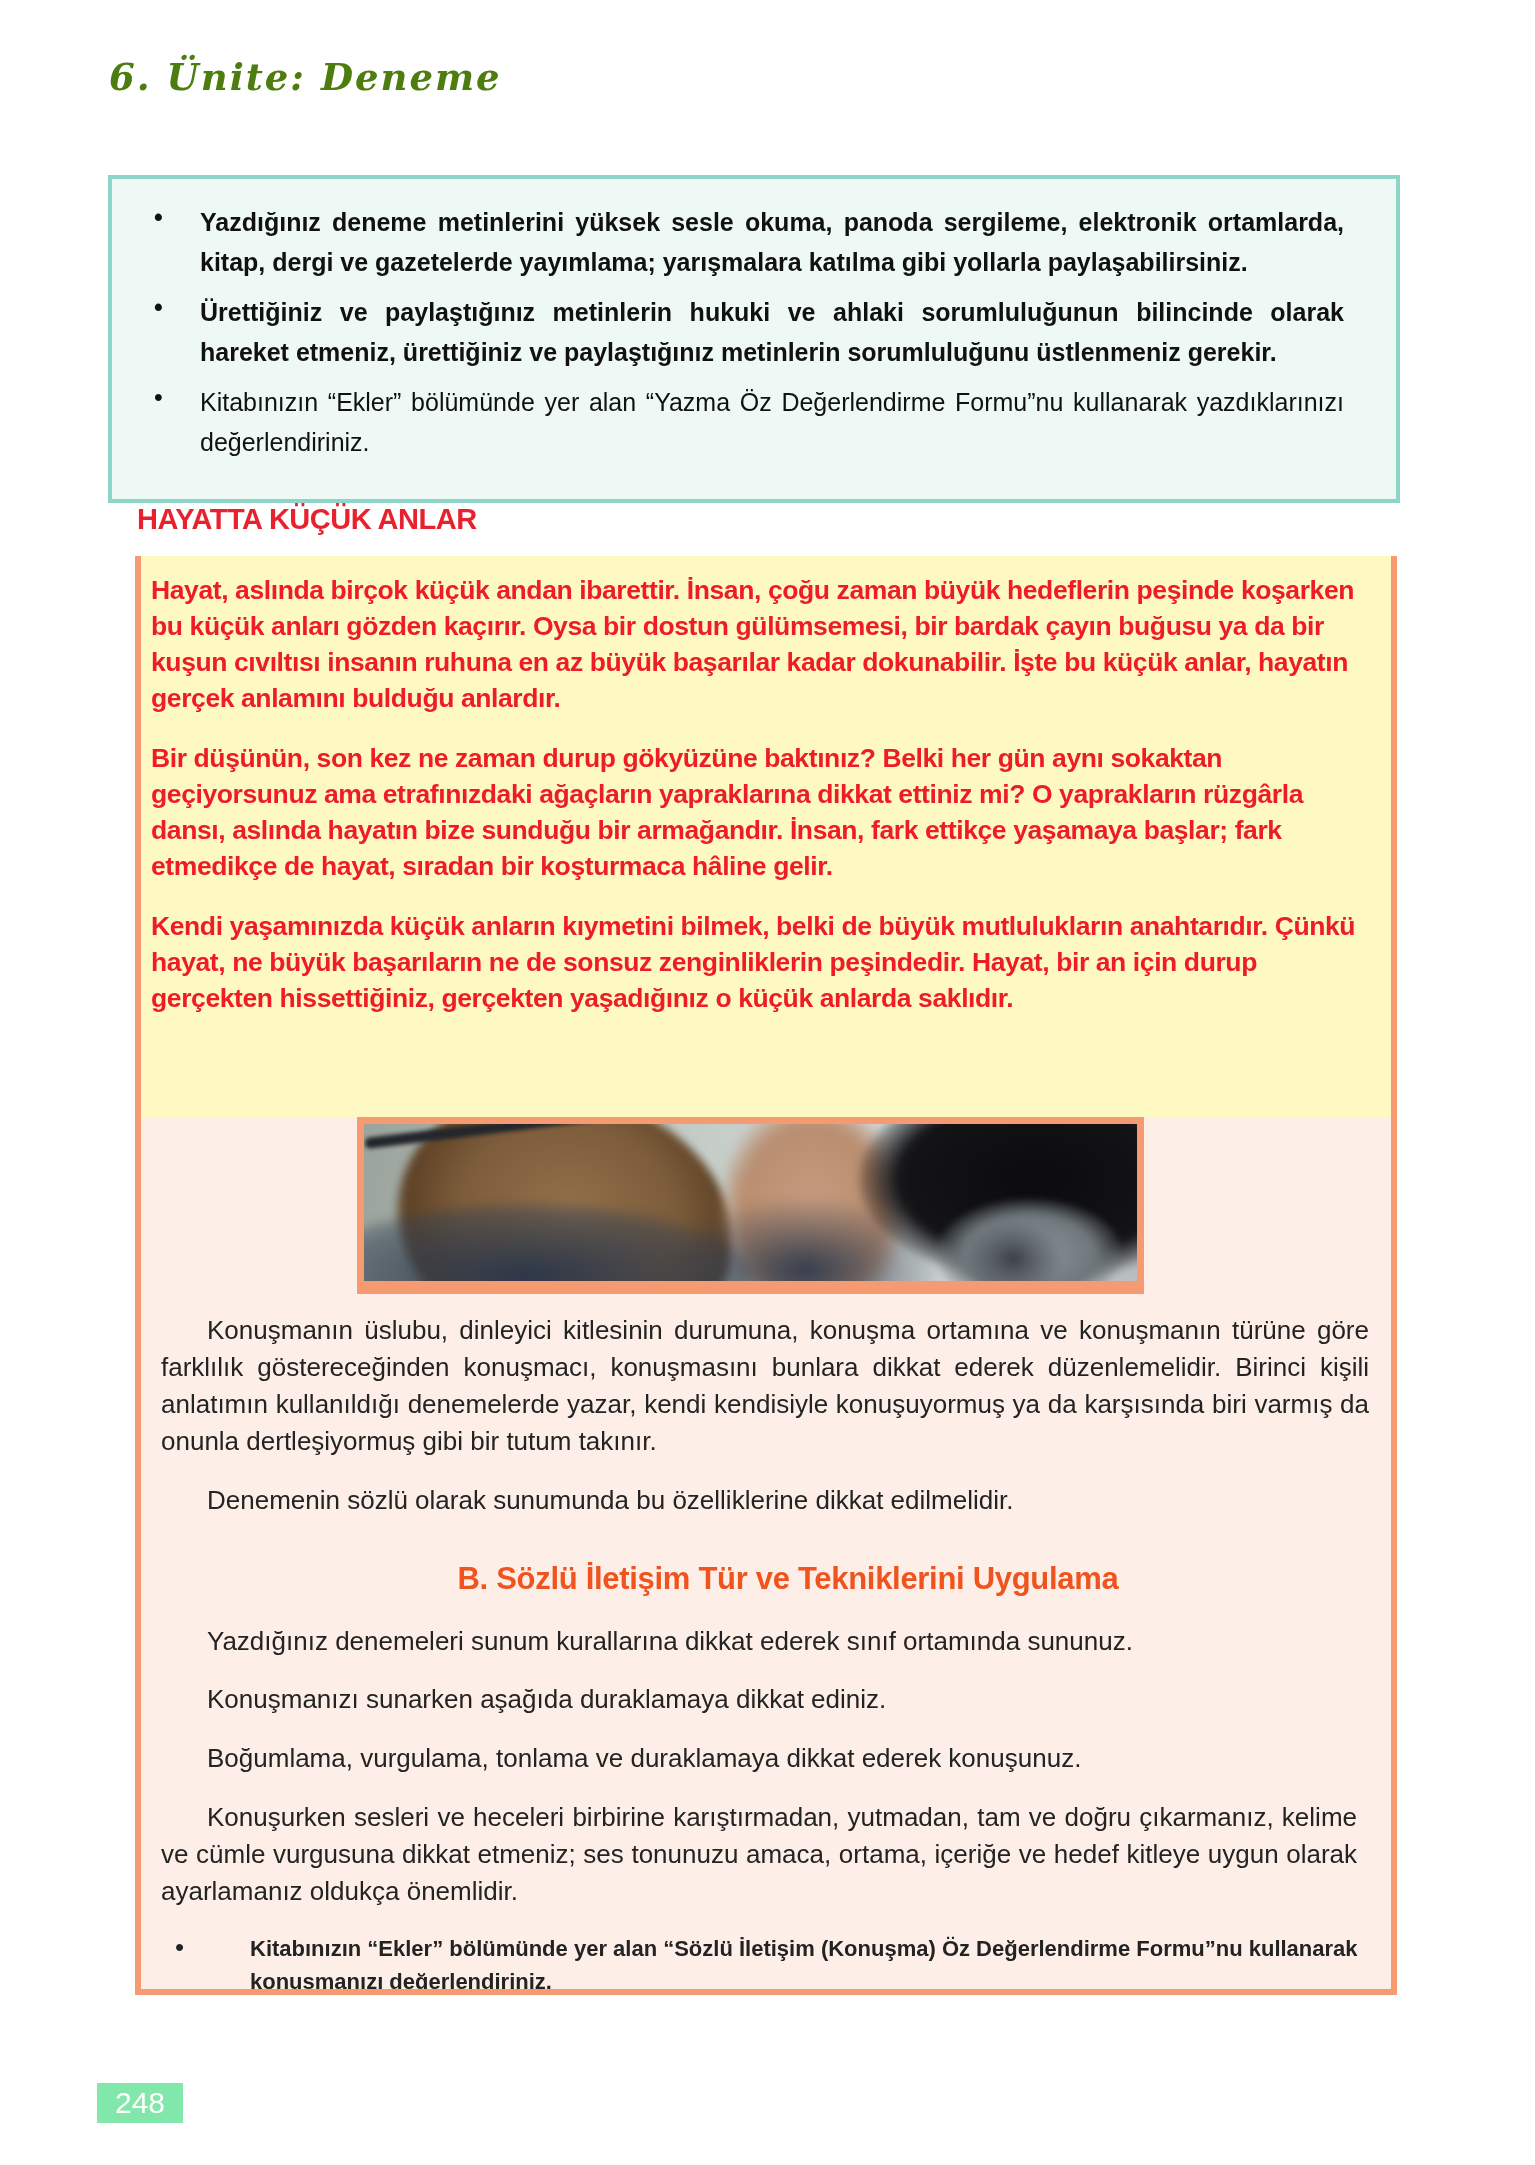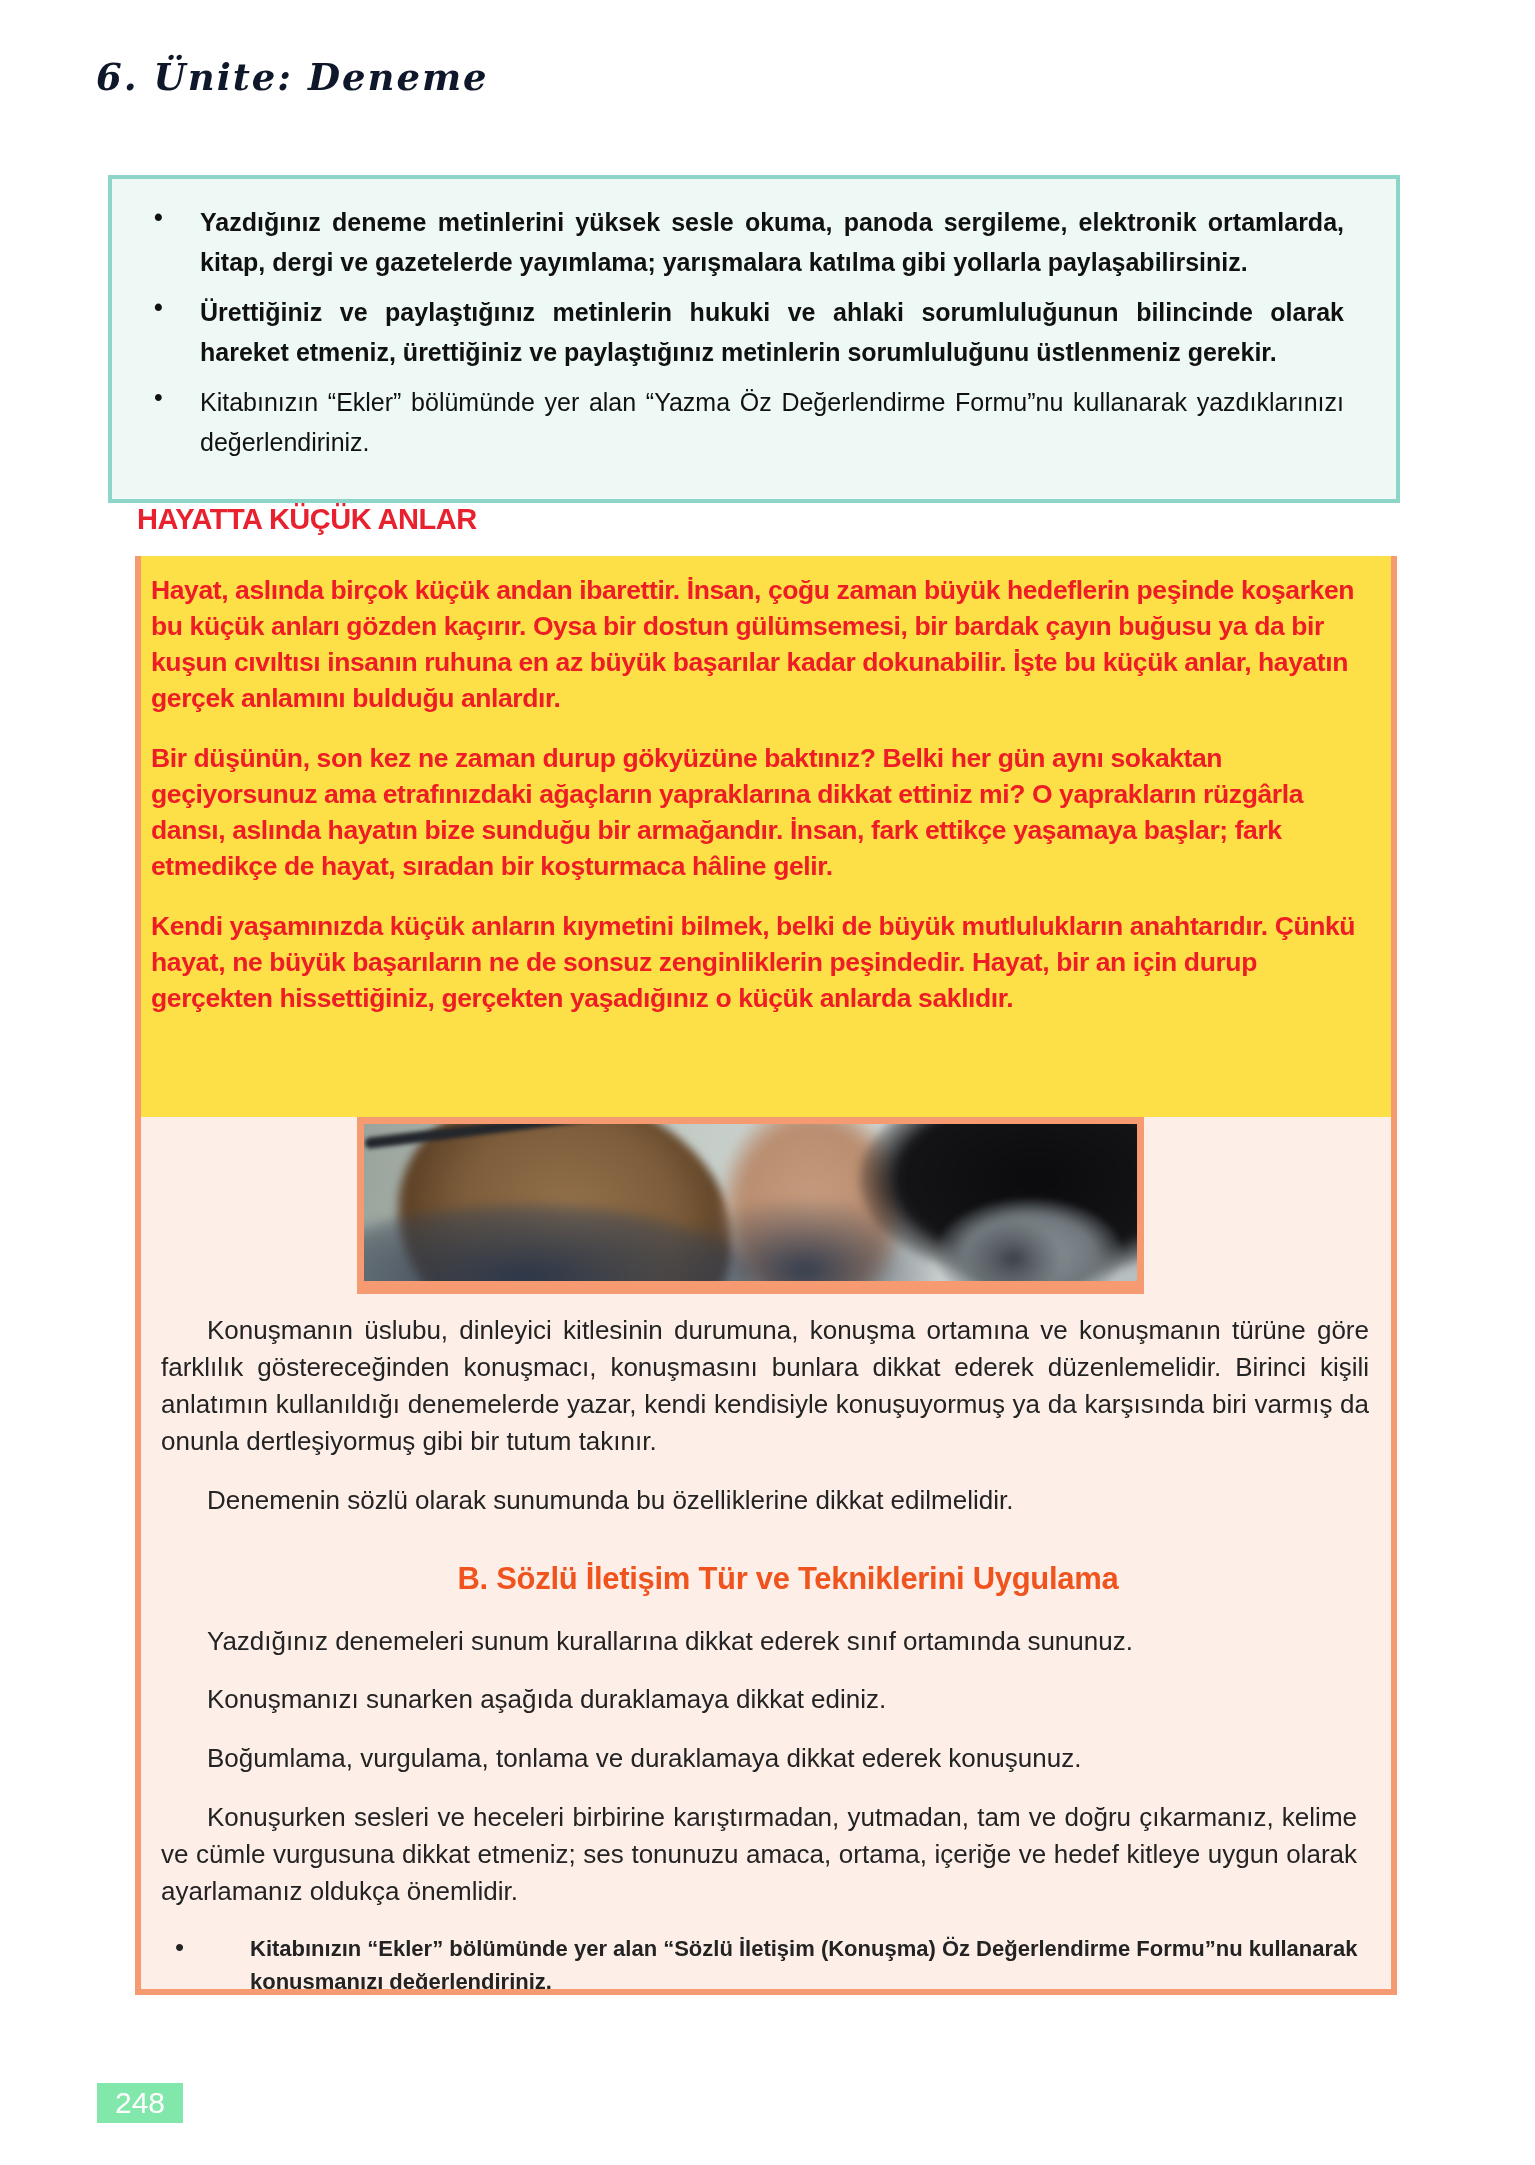--- a/index.html
+++ b/index.html
@@ -3,23 +3,23 @@
 <meta charset="utf-8">
 <style>
   html,body{margin:0;padding:0;background:#ffffff;}
   .page{
     position:relative;width:1535px;height:2165px;background:#ffffff;
     font-family:"Liberation Sans",sans-serif;overflow:hidden;
   }
 
   
   .unit-header{
-    position:absolute;left:96px;top:55px;
+    position:absolute;left:109px;top:55px;
     font-family:"DejaVu Serif",serif;font-style:italic;font-weight:bold;
-    font-size:37px;color:#0f172a;letter-spacing:2px;
+    font-size:37px;color:#4d7c0f;letter-spacing:2px;
   }
 
   
   .intro-box{
     position:absolute;left:108px;top:175px;width:1292px;height:328px;
     box-sizing:border-box;border:4px solid #8ed5c9;background:#eef9f6;
     padding:24px 52px 16px 28px;overflow:hidden;
   }
   .bullet-row{display:flex;margin-bottom:11px;}
   .bullet-marker{flex:0 0 46px;width:46px;font-size:25px;padding-left:14px;color:#111;}
@@ -28,21 +28,21 @@
 
   
   .essay-title{
     position:absolute;left:137px;top:503px;
     font-size:29px;font-weight:bold;color:#e8212e;letter-spacing:-0.5px;
   }
   .content-box{
     position:absolute;left:135px;top:556px;width:1262px;height:1439px;
     box-sizing:border-box;
     border-left:6px solid #f69a72;border-right:6px solid #f69a72;border-bottom:6px solid #f69a72;
-    background:#fde047;
+    background:#fef9c3;
   }
   .red-part{height:561px;box-sizing:border-box;padding:16px 34px 0 10px;overflow:hidden;}
   .red-para{
     font-size:26.5px;font-weight:bold;color:#ee1c25;line-height:1.36;
     letter-spacing:-0.4px;margin:0 0 24px 0;text-align:left;
   }
   .peach-part{position:relative;height:872px;background:#fdefe8;overflow:hidden;}
 
   
   .photo-frame{

